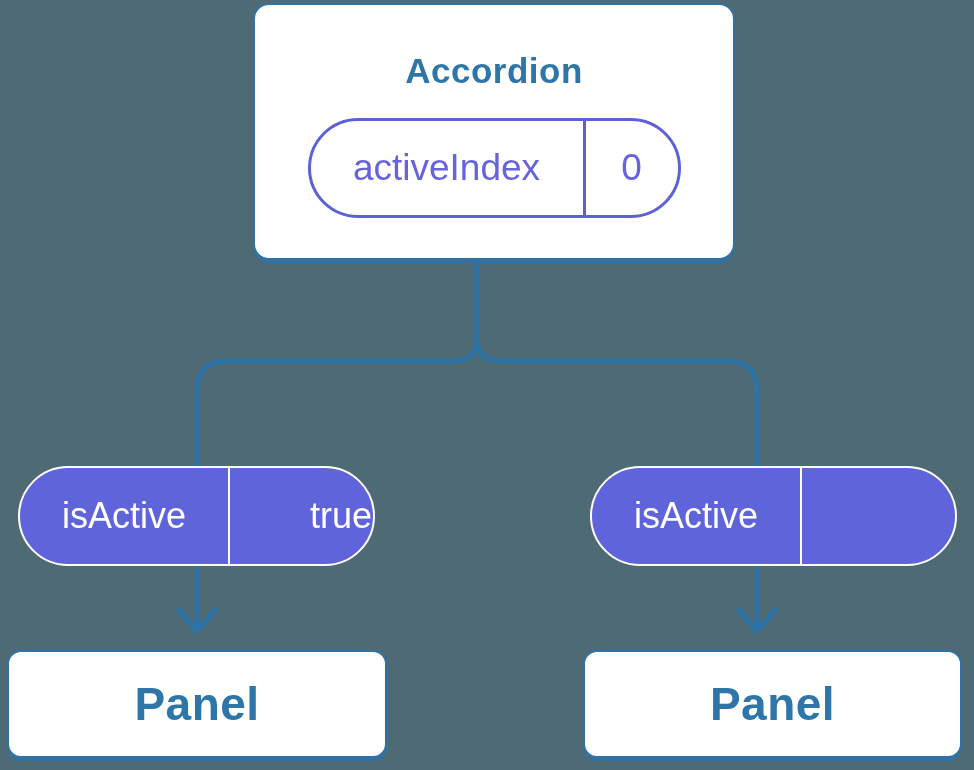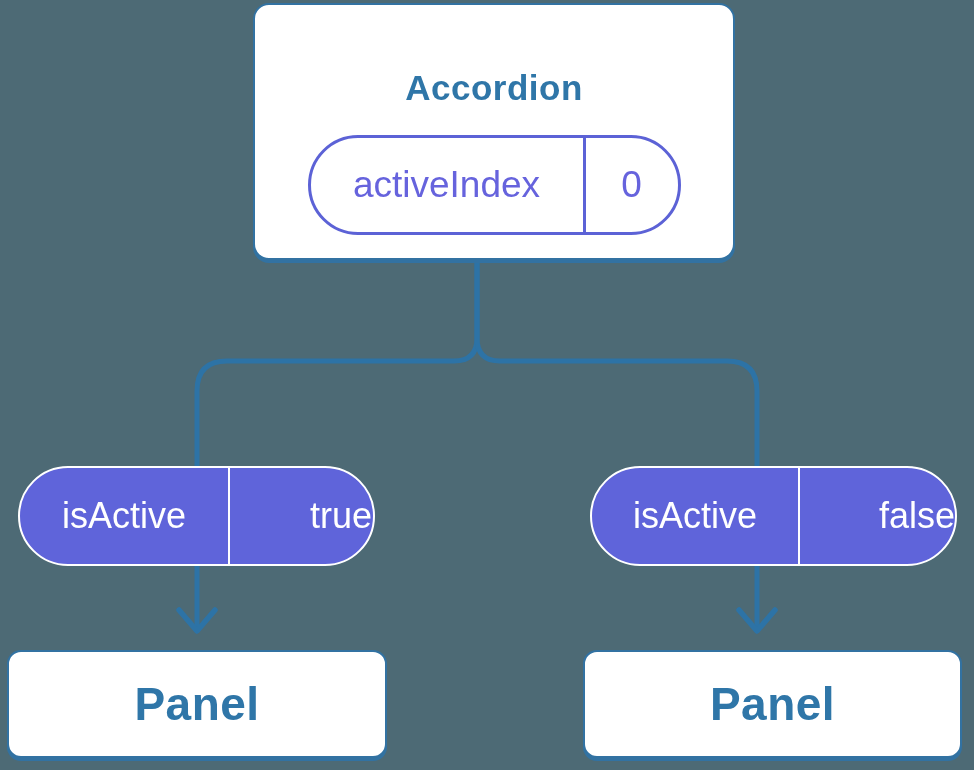--- a/index.html
+++ b/index.html
@@ -48,21 +48,21 @@
     position: absolute;
     background: var(--card-background);
     border: 2px solid var(--card-border);
     box-shadow: 0 3px 0 var(--card-border);
     border-radius: 16px;
   }
 
   .accordion-card {
     left: 253px; top: 3px;
     width: 482px; height: 257px;
-    padding-top: 62px;
+    padding-top: 45px;
   }
   .card-title {
     text-align: center;
     font-size: 35px;
     line-height: 42px;
     font-weight: 700;
     color: var(--heading-text);
     letter-spacing: 0.5px;
   }
 
@@ -158,21 +158,20 @@
     </div>
   </div>
 
   <div class="prop-pill prop-pill-left">
     <div class="prop-pill-label">isActive</div>
     <div class="prop-pill-value">true</div>
   </div>
 
   <div class="prop-pill prop-pill-right">
     <div class="prop-pill-label">isActive</div>
-    <div class="prop-pill-value">false</div>
   </div>
 
   <div class="card panel-card panel-card-left">
     <div class="panel-title">Panel</div>
   </div>
 
   <div class="card panel-card panel-card-right">
     <div class="panel-title">Panel</div>
   </div>
 

